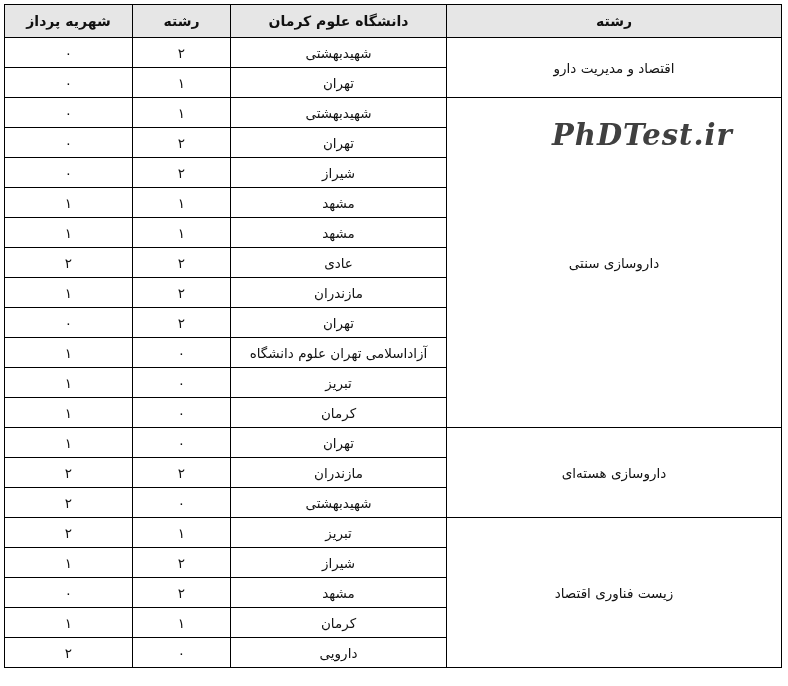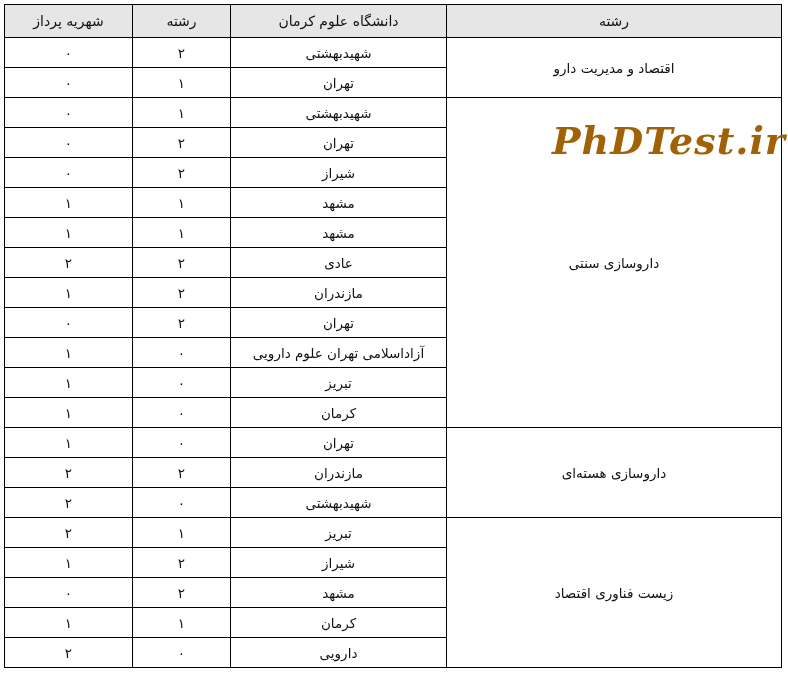--- a/index.html
+++ b/index.html
@@ -15,36 +15,36 @@
     border: 1.5px solid #000;
     text-align: center;
     vertical-align: middle;
     padding: 0;
     color: #111;
   }
   table.grid th {
     background: #e6e6e6;
     height: 32px;
     font-size: 14px;
-    font-weight: normal;
+    font-weight: bold;
   }
   table.grid td {
     height: 29px;
     font-size: 13.5px;
   }
   col.c-field { width: 335px; }
   col.c-uni { width: 216px; }
   col.c-reg { width: 98px; }
   col.c-paid { width: 128px; }
   td.field { font-size: 14px; }
   .watermark {
     position: absolute; left: 552px; top: 118px;
     font-family: "DejaVu Serif", serif;
     font-style: italic; font-weight: bold;
-    font-size: 38px; color: #a16207;
+    font-size: 29px; color: #404040;
     letter-spacing: 1px;
     direction: ltr;
   }
 </style>
 </head>
 <body>
 
 <table class="grid">
   <colgroup>
     <col class="c-field">
@@ -109,21 +109,21 @@
       <td>مازندران</td>
       <td>۲</td>
       <td>۱</td>
     </tr>
     <tr>
       <td>تهران</td>
       <td>۲</td>
       <td>۰</td>
     </tr>
     <tr>
-      <td>آزاداسلامی تهران علوم دارویی</td>
+      <td>آزاداسلامی تهران علوم دانشگاه</td>
       <td>۰</td>
       <td>۱</td>
     </tr>
     <tr>
       <td>تبریز</td>
       <td>۰</td>
       <td>۱</td>
     </tr>
     <tr>
       <td>کرمان</td>

